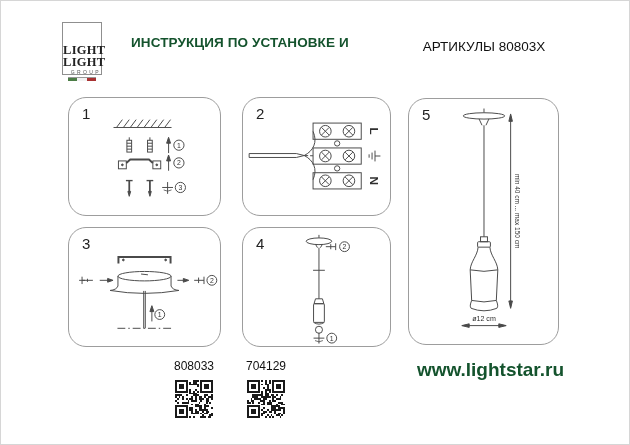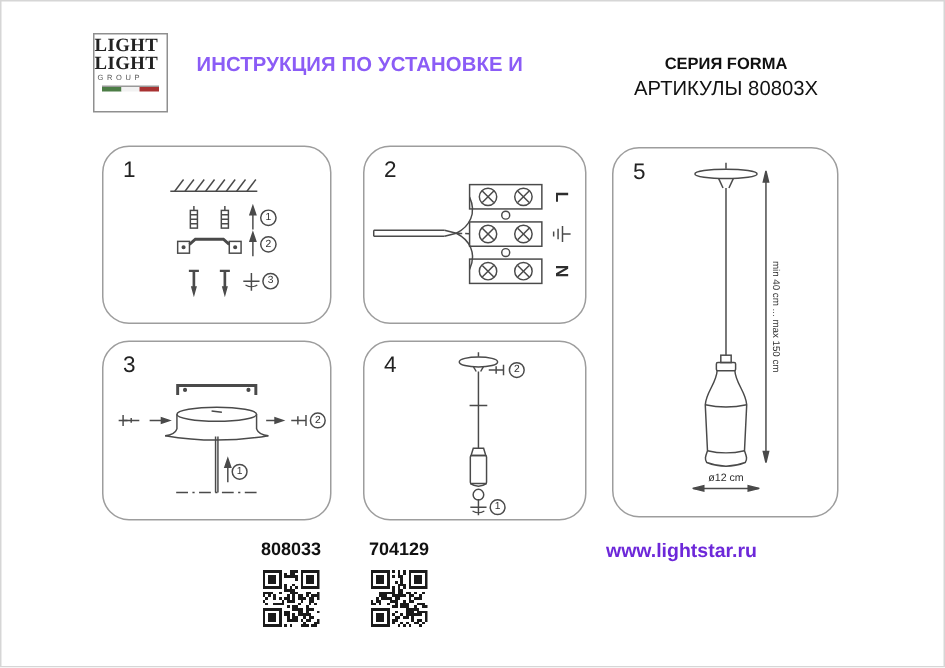--- a/index.html
+++ b/index.html
@@ -3,38 +3,38 @@
 <meta charset="utf-8">
 <style>
   html,body{margin:0;padding:0;background:#fff;}
   .page{
     position:relative;width:630px;height:445px;background:#ffffff;
     font-family:"Liberation Sans",sans-serif;color:#1a1a1a;
     box-shadow:0 0 0 1px #d6d6d6 inset;overflow:hidden;
   }
   
   .logo{
-    position:absolute;left:62px;top:22px;width:50px;height:53px;
-    border:1px solid #8f8f8f;box-sizing:border-box;text-align:left;
-    padding-top:2px;background:#fff;
+    position:absolute;left:62px;top:22px;width:40px;height:53px;
+    border:1px solid #8f8f8f;box-sizing:border-box;text-align:right;
+    padding-top:22px;background:#fff;
   }
   .logo .w1,.logo .w2{
     font-family:"Liberation Serif",serif;font-weight:bold;font-size:12.5px;
     line-height:0.92;letter-spacing:0.3px;color:#222;
   }
   .logo .w3{font-family:"Liberation Sans",sans-serif;font-size:5px;letter-spacing:2.4px;
     color:#555;margin-top:1px;margin-left:2px;}
   .logo .flag{display:flex;height:3px;margin:2px 5px 0 5px;border-top:1px solid #999;}
   .logo .flag span{flex:1;height:100%;}
   .f-green{background:#4c7d46;}
   .f-white{background:#f2f2f2;}
   .f-red{background:#a83232;}
   .title{
     position:absolute;left:131px;top:35px;width:230px;
-    font-size:13.5px;font-weight:bold;line-height:1.24;letter-spacing:0.1px;color:#8b5cf6;
+    font-size:13.5px;font-weight:bold;line-height:1.24;letter-spacing:0.1px;color:#14532d;
   }
   .series-block{position:absolute;left:404px;top:37px;width:160px;text-align:center;}
   .series{font-size:11px;font-weight:bold;color:#111;}
   .articles{font-size:13.5px;font-weight:normal;margin-top:2px;color:#111;}
   
   .panel{
     position:absolute;border:1.4px solid #9d9d9d;border-radius:18px;
     box-sizing:border-box;background:#fff;
   }
   .p1{left:68px;top:97px;width:153px;height:119px;}
@@ -47,28 +47,28 @@
   }
   .panel svg{position:absolute;left:0;top:0;width:100%;height:100%;}
   .draw{stroke:#4a4a4a;fill:none;stroke-width:1;}
   svg text{font-family:"Liberation Sans",sans-serif;fill:#333;}
   .callout-num{font-size:7px;}
   .term-label{font-size:12px;font-weight:bold;fill:#2e2e2e;}
   .dim-text{font-size:6.6px;fill:#2e2e2e;}
   .dia-text{font-size:7.2px;fill:#2e2e2e;}
   
   .prod-label{position:absolute;top:359px;width:40px;text-align:center;
-    font-size:12px;font-weight:bold;color:#111;}
+    font-size:12px;font-weight:normal;color:#111;}
   .prod1{left:174px;}
   .prod2{left:246px;}
   .qr{position:absolute;top:380px;width:38px;height:38px;}
   .qr1{left:175px;}
   .qr2{left:247px;}
-  .website{position:absolute;left:404px;top:359px;width:160px;text-align:left;
-    font-size:13px;font-weight:bold;color:#6d28d9;}
+  .website{position:absolute;left:404px;top:359px;width:160px;text-align:right;
+    font-size:19px;font-weight:bold;color:#14532d;}
 </style>
 </head>
 <body>
 
 <div class="page">
 
   <div class="logo">
     <div class="w1">LIGHT</div>
     <div class="w2">LIGHT</div>
     <div class="w3">GROUP</div>
@@ -77,21 +77,20 @@
         <span class="f-white"></span>
         <span class="f-red"></span>
     </div>
   </div>
 
   <div class="title">
     <div>ИНСТРУКЦИЯ ПО УСТАНОВКЕ И</div>
   </div>
 
   <div class="series-block">
-    <div class="series">СЕРИЯ FORMA</div>
     <div class="articles">АРТИКУЛЫ 80803X</div>
   </div>
 
   <div class="panel p1">
     <span class="step-num">1</span>
     <svg viewBox="0 0 153 119">
       <g class="draw">
 
         <line x1="45" y1="30" x2="104" y2="30"></line>
         <line x1="48" y1="30" x2="54" y2="22"></line>

